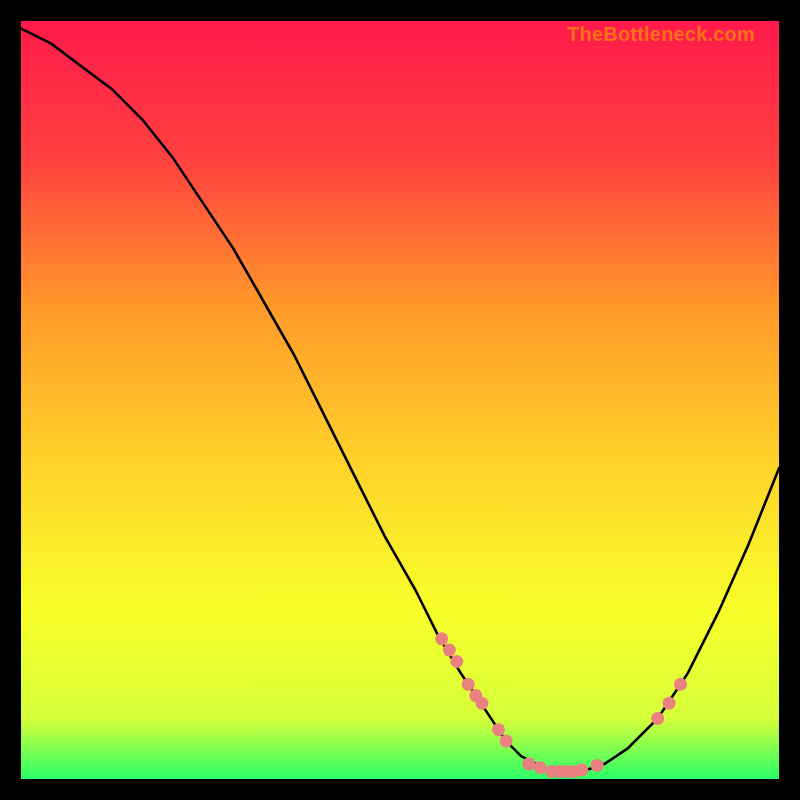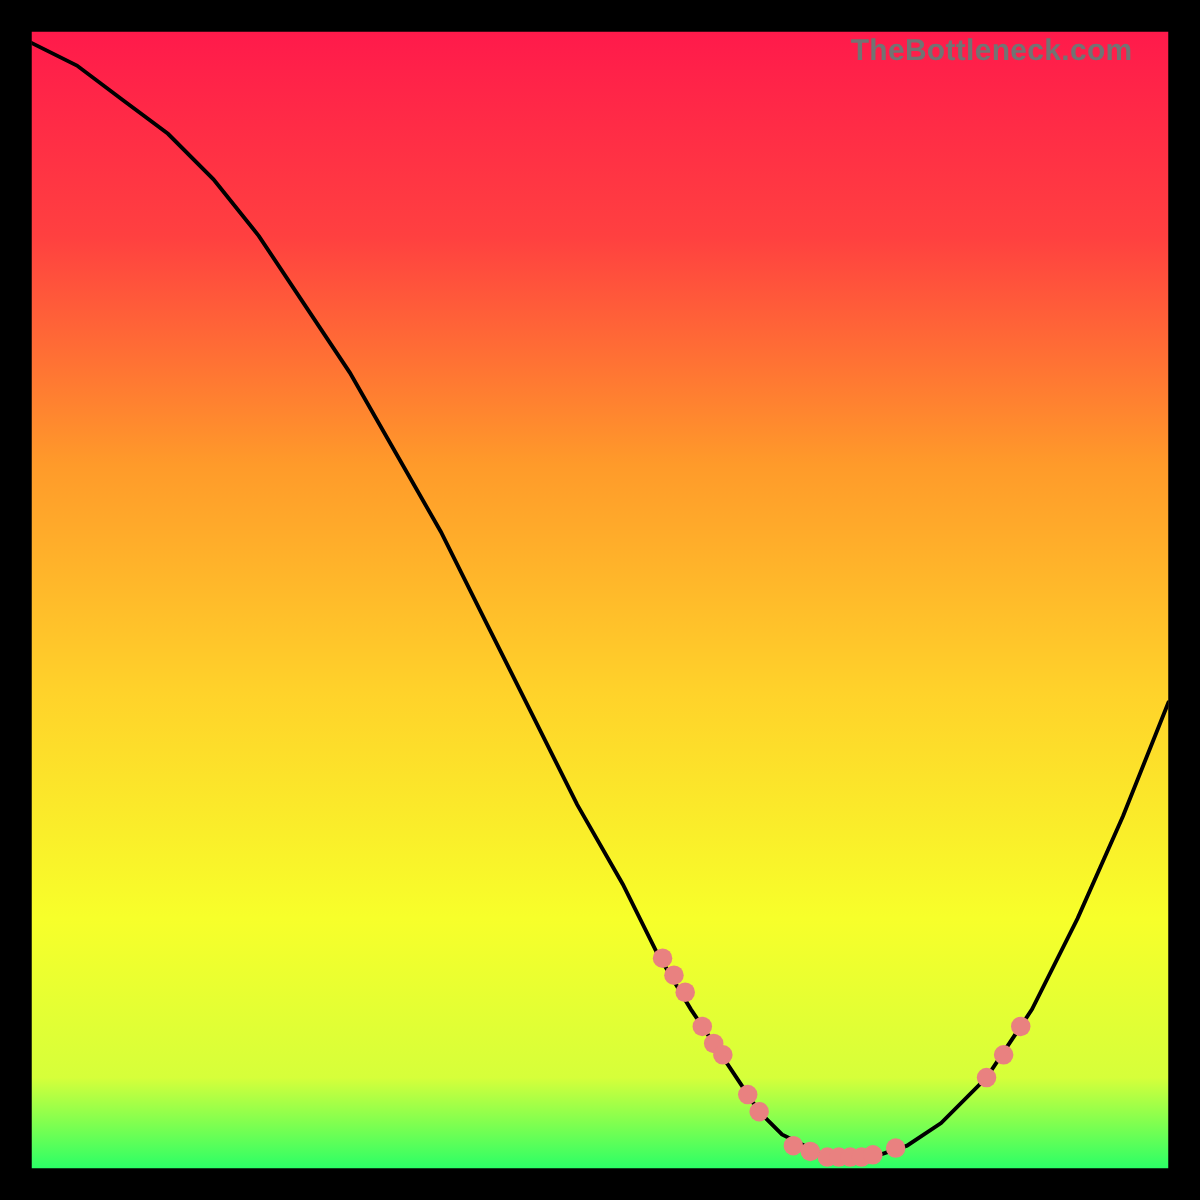--- a/index.html
+++ b/index.html
@@ -25,21 +25,21 @@
     top: 0;
     width: 758px;
     height: 758px;
   }
   .watermark {
     position: absolute;
     top: 2px;
     right: 24px;
     font-size: 20px;
     font-weight: 600;
-    color: #737373;
+    color: #f97316;
     letter-spacing: 0.2px;
     user-select: none;
   }
   svg {
     display: block;
   }
 </style>
 </head>
 <body>
 

